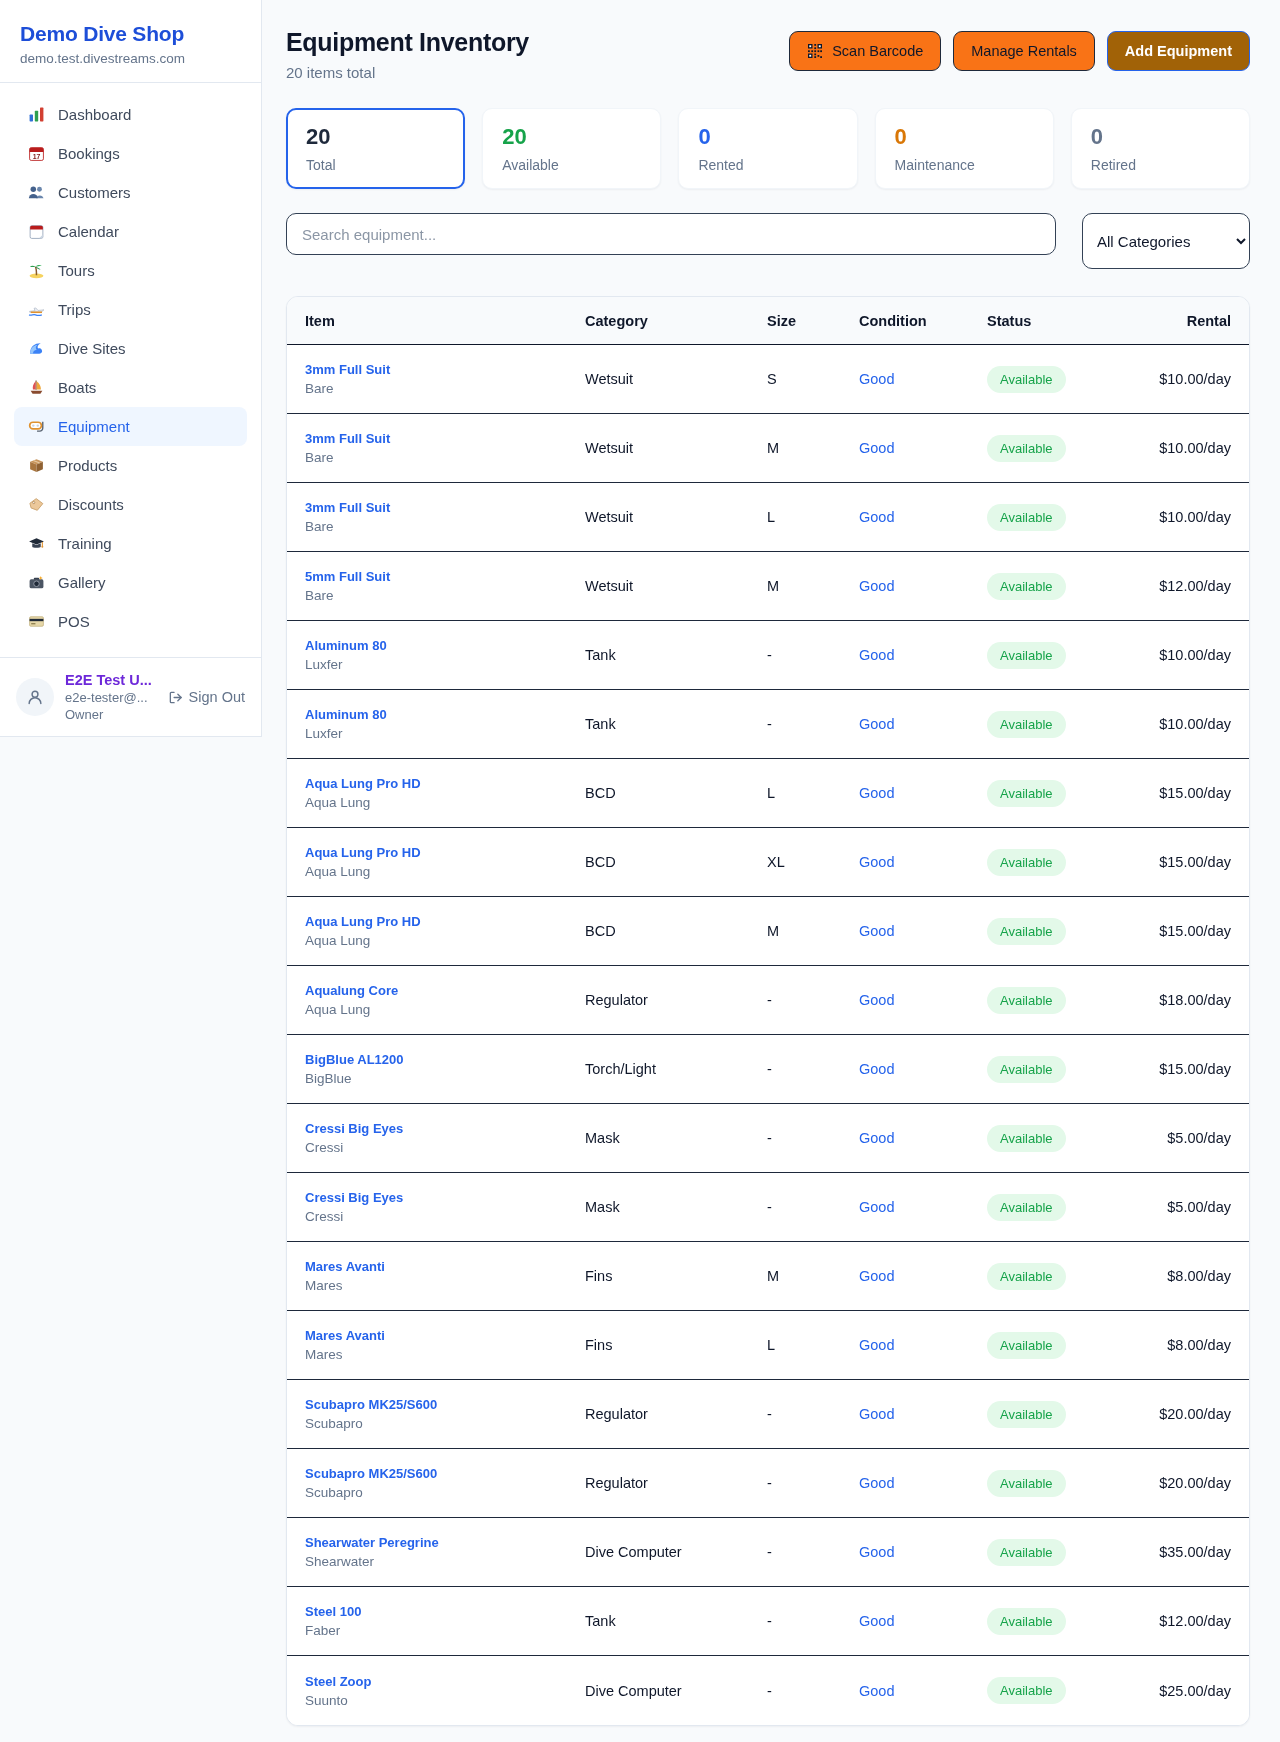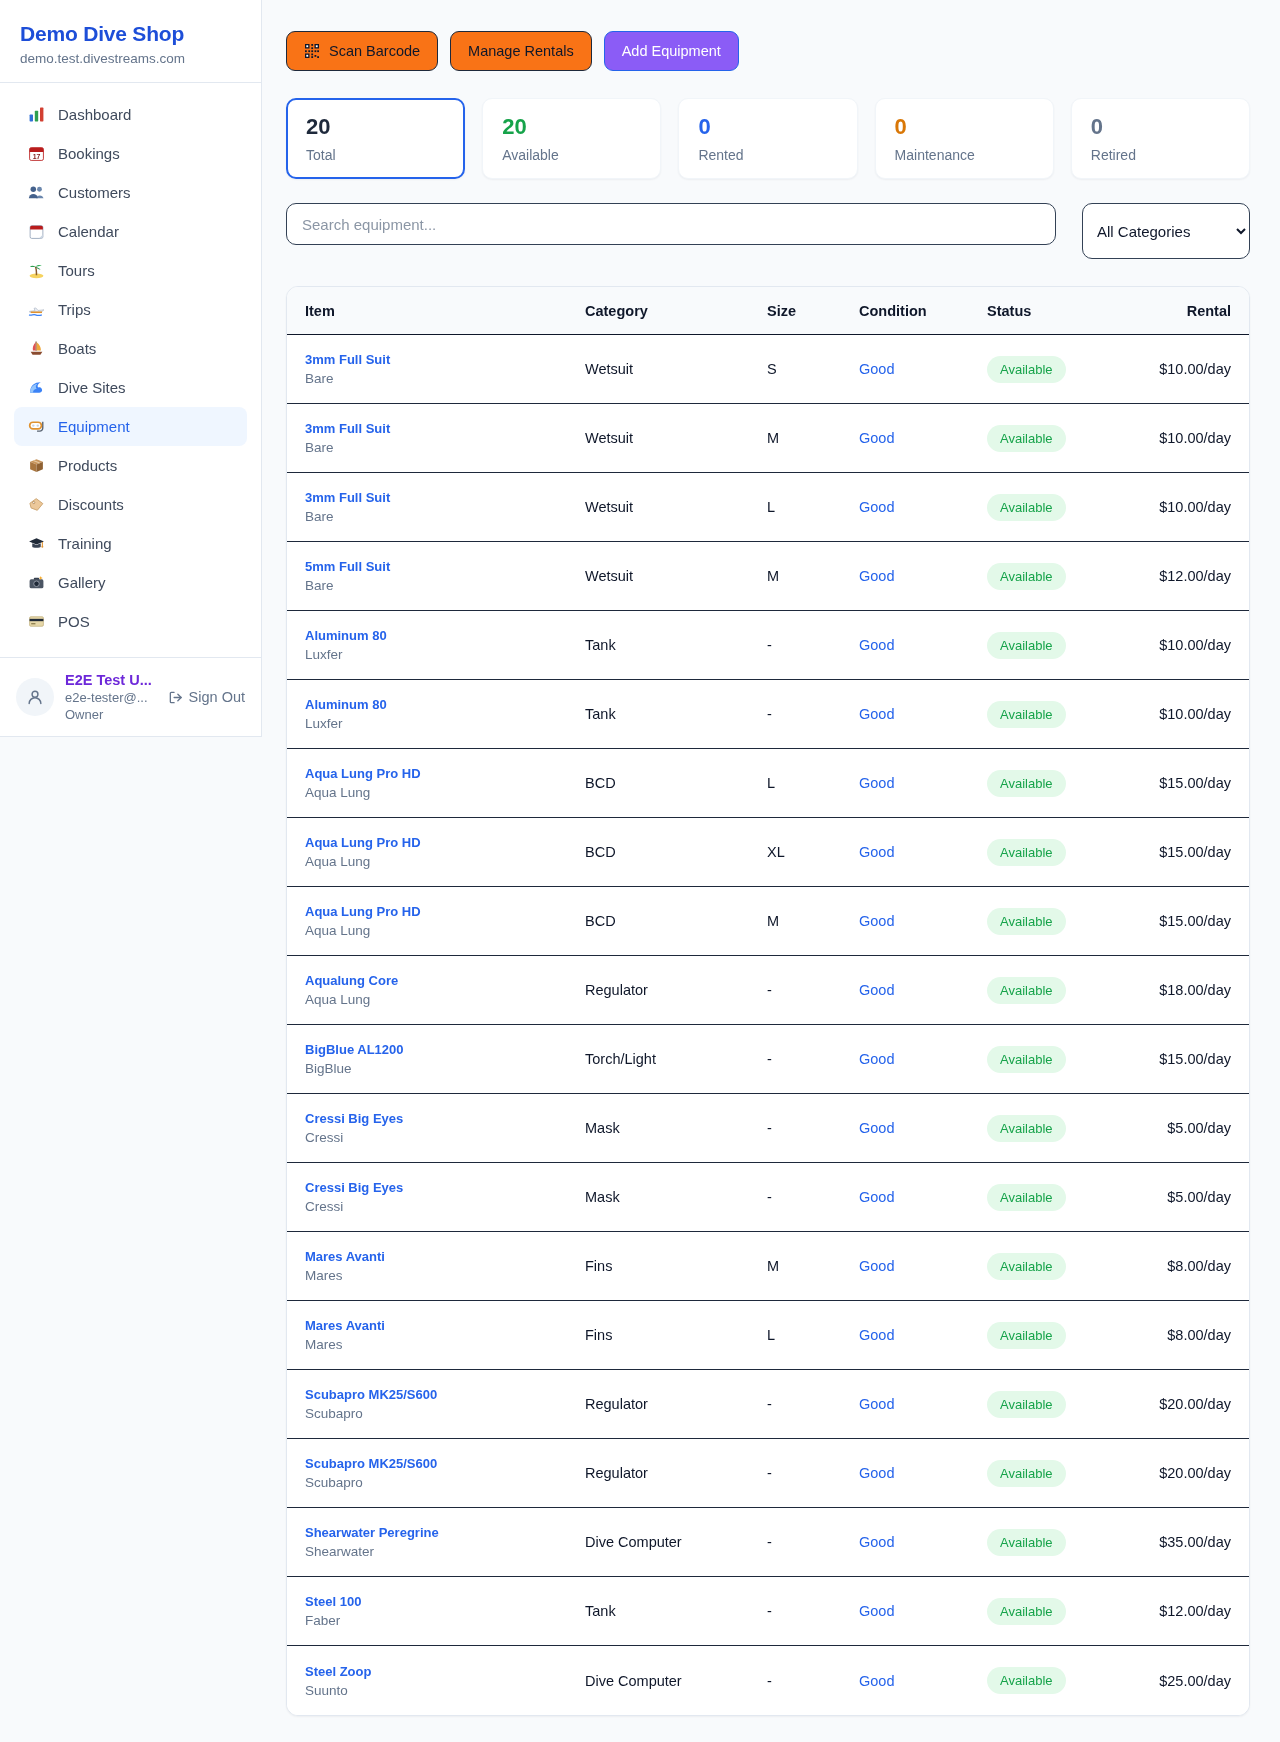--- a/index.html
+++ b/index.html
@@ -45,21 +45,21 @@
   .topbar { display:flex; align-items:flex-start; justify-content:space-between; }
   .page-title { font-size:25px; font-weight:700; letter-spacing:-.3px; color:#0f172a; }
   .page-sub { font-size:15px; color:#64748b; margin-top:7px; }
   .actions { display:flex; gap:12px; padding-top:3px; }
   .btn {
     display:inline-flex; align-items:center; gap:9px; height:40px; padding:0 17px;
     border-radius:9px; background:#f97316; border:1px solid #1e293b;
     font-size:14.5px; font-weight:500; color:#0f172a; cursor:pointer;
     font-family:"Liberation Sans", sans-serif;
   }
-  .btn-primary { background:#8b5cf6; border-color:#2563eb; color:#fff; font-weight:400;text-align:center; }
+  .btn-primary { background:#a16207; border-color:#2563eb; color:#fff; font-weight:700;text-align:center; }
   
   .stats { display:flex; gap:17px; margin-top:27px; }
   .stat-card {
     flex:1; background:#fff; border:1px solid #f1f5f9; border-radius:10px;
     padding:15px 19px; box-shadow:0 1px 2px rgba(15,23,42,.05); cursor:pointer;
   }
   .stat-card.active { border:2px solid #2563eb; padding:14px 18px; }
   .stat-value { font-size:22px; font-weight:700; color:#1e293b; }
   .stat-value.green { color:#16a34a; } .stat-value.blue { color:#2563eb; }
   .stat-value.orange { color:#d97706; } .stat-value.gray { color:#64748b; }
@@ -173,36 +173,36 @@
             <path d="M1.5 10.5 h11 l2.5 -2.2 -5.5 0.6 -2.2 -2.4 -1.6 0.4 0.9 2.2 -5.1 0.6 Z" fill="#e8edf4" stroke="#9aa7b8" stroke-width="0.5"></path>
             <path d="M2.6 10.6 h10.6" stroke="#e0922f" stroke-width="1.5"></path>
             <path d="M1 13 c2 1 4 -0.8 6 0 s4 0.8 6 0" stroke="#3b82f6" stroke-width="1.2" fill="none"></path>
           </svg>
         </span>
       <span>Trips</span>
     </div>
     <div class="nav-item">
       <span class="nicon">
           <svg viewBox="0 0 16 16">
+            <path d="M2 13 C2 6 6 3 12 3 C9 4.5 8.5 6.5 9.5 8 C11 7.5 12.5 8 13 9.5 C14 12 12 13 10 13 Z" fill="#3b82f6"></path>
+            <path d="M2 13 C2 8 5 5 9 4.5 C7 6 7 8 8.2 9.2 C6 9.5 4.5 11 4.8 13 Z" fill="#93c5fd"></path>
+          </svg>
+        </span>
+      <span>Dive Sites</span>
+    </div>
+    <div class="nav-item">
+      <span class="nicon">
+          <svg viewBox="0 0 16 16">
             <path d="M7.6 1.5 V10" stroke="#6b4a2b" stroke-width="1"></path>
             <path d="M7.2 2 C4.8 4.5 4.2 7 4.6 9.8 L7.2 9.8 Z" fill="#e05252"></path>
             <path d="M8.1 2 C11 4 12 6.5 12.2 9.8 L8.1 9.8 Z" fill="#f0a73a"></path>
             <path d="M2.5 11 h11 l-1.8 2.8 h-7.4 Z" fill="#8a4b2f"></path>
           </svg>
         </span>
       <span>Boats</span>
-    </div>
-    <div class="nav-item">
-      <span class="nicon">
-          <svg viewBox="0 0 16 16">
-            <path d="M2 13 C2 6 6 3 12 3 C9 4.5 8.5 6.5 9.5 8 C11 7.5 12.5 8 13 9.5 C14 12 12 13 10 13 Z" fill="#3b82f6"></path>
-            <path d="M2 13 C2 8 5 5 9 4.5 C7 6 7 8 8.2 9.2 C6 9.5 4.5 11 4.8 13 Z" fill="#93c5fd"></path>
-          </svg>
-        </span>
-      <span>Dive Sites</span>
     </div>
     <div class="nav-item active">
       <span class="nicon">
           <svg viewBox="0 0 16 16">
             <path d="M13.9 3.5 V9.5 a2.8 2.8 0 0 1 -2.8 2.8 H8.5" stroke="#5a6472" stroke-width="1.3" fill="none"></path>
             <rect x="1.6" y="4" width="11" height="6.3" rx="3.1" fill="#fff" stroke="#e0922f" stroke-width="1.6"></rect>
             <circle cx="5" cy="7.1" r="1.1" fill="#c9d2dd"></circle>
             <circle cx="9.2" cy="7.1" r="1.1" fill="#c9d2dd"></circle>
           </svg>
         </span>
@@ -279,20 +279,24 @@
           <path d="M10.5 4.5 L14 8 l-3.5 3.5"></path>
           <path d="M14 8 H6.5"></path>
         </svg>
       <span>Sign Out</span>
     </div>
   </div>
 </aside>
 
 <main class="main">
   <div class="topbar">
+    <div>
+      <div class="page-title">Equipment Inventory</div>
+      <div class="page-sub">20 items total</div>
+    </div>
     <div class="actions">
       <button class="btn">
         <svg width="16" height="16" viewBox="0 0 16 16" fill="#0f172a">
             <rect x="1" y="1" width="4.5" height="4.5"></rect>
             <rect x="2.3" y="2.3" width="1.9" height="1.9" fill="#fff"></rect>
             <rect x="10.5" y="1" width="4.5" height="4.5"></rect>
             <rect x="11.8" y="2.3" width="1.9" height="1.9" fill="#fff"></rect>
             <rect x="1" y="10.5" width="4.5" height="4.5"></rect>
             <rect x="2.3" y="11.8" width="1.9" height="1.9" fill="#fff"></rect>
             <rect x="7.3" y="1" width="1.8" height="1.8"></rect>

